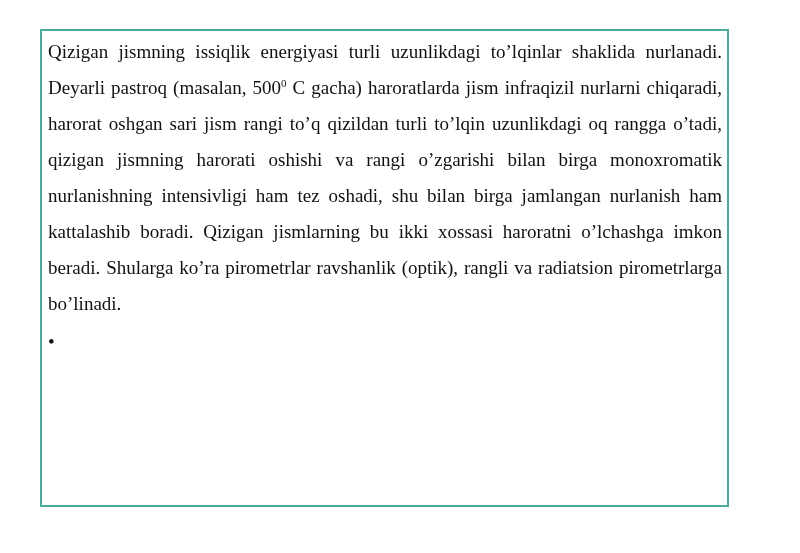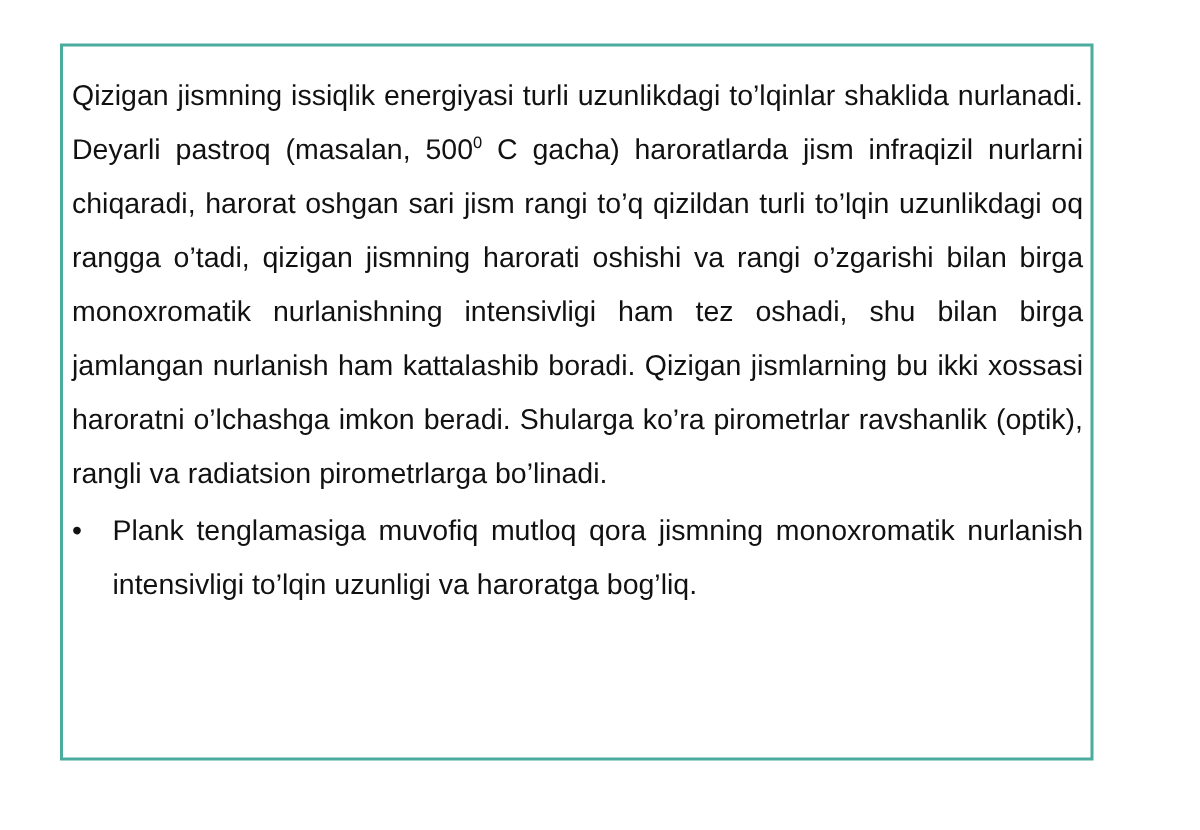--- a/index.html
+++ b/index.html
@@ -5,32 +5,31 @@
     html, body { margin: 0; padding: 0; }
     body {
       width: 800px; height: 553px; background: #ffffff; position: relative; overflow: hidden;
       font-family: "Liberation Sans", sans-serif; color: #111111;
     }
     .slide-box {
       position: absolute; left: 40px; top: 29px; width: 689px; height: 478px;
       border: 2px solid #4bab9d; box-sizing: border-box; background: #ffffff;
     }
     .content {
-      position: absolute; left: 48px; top: 47px; width: 674px;
-      font-size: 19px; line-height: 36px; text-align: justify;
+      position: absolute; left: 48px; top: 34px; width: 674px;
+      font-size: 19px; line-height: 36px; text-align: justify; font-family: Liberation Serif, serif;
     }
     .para { margin: 0; }
     .sup { font-size: 11px; vertical-align: super; line-height: 0; }
     .bullet-item { position: relative; margin-top: 2px; padding-left: 27px; }
     .bullet-dot { position: absolute; left: 0; top: 0; }
   </style>
 </head>
 <body>
 
 <div class="slide-box"></div>
 
 <div class="content">
   <p class="para"><span>Qizigan jismning issiqlik energiyasi turli uzunlikdagi to’lqinlar shaklida nurlanadi. Deyarli pastroq  (masalan, 500</span><span class="sup">0</span><span> C gacha) haroratlarda jism infraqizil nurlarni chiqaradi, harorat oshgan sari jism rangi to’q qizildan turli to’lqin uzunlikdagi oq rangga o’tadi, qizigan jismning harorati oshishi va rangi o’zgarishi bilan birga monoxromatik nurlanishning intensivligi ham tez oshadi, shu bilan birga jamlangan nurlanish ham kattalashib boradi. Qizigan jismlarning bu ikki xossasi haroratni o’lchashga imkon beradi. Shularga ko’ra pirometrlar ravshanlik (optik), rangli  va radiatsion pirometrlarga bo’linadi.</span></p>
   <div class="bullet-item">
     <span class="bullet-dot">•</span>
-    <span>Plank tenglamasiga muvofiq mutloq qora jismning monoxromatik nurlanish intensivligi to’lqin uzunligi va haroratga bog’liq.</span>
   </div>
 </div>
 
 </body></html>

